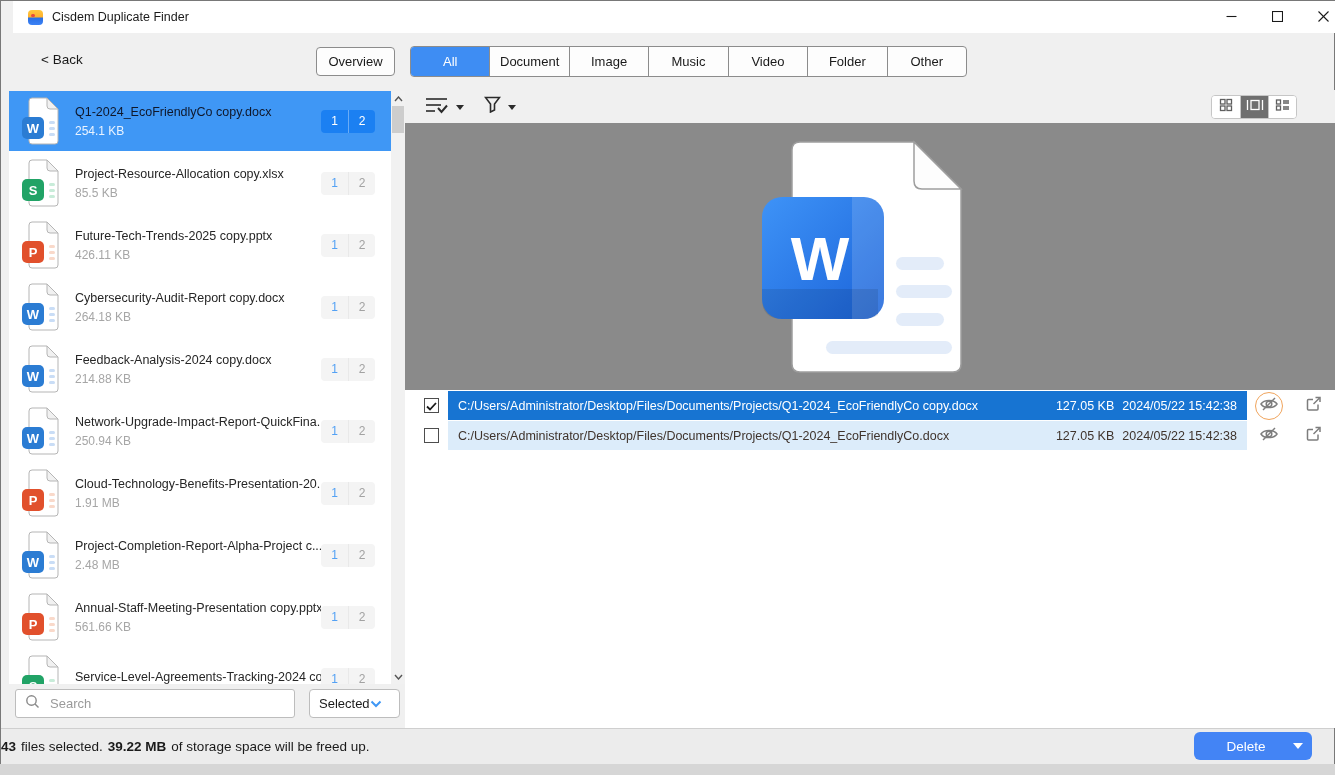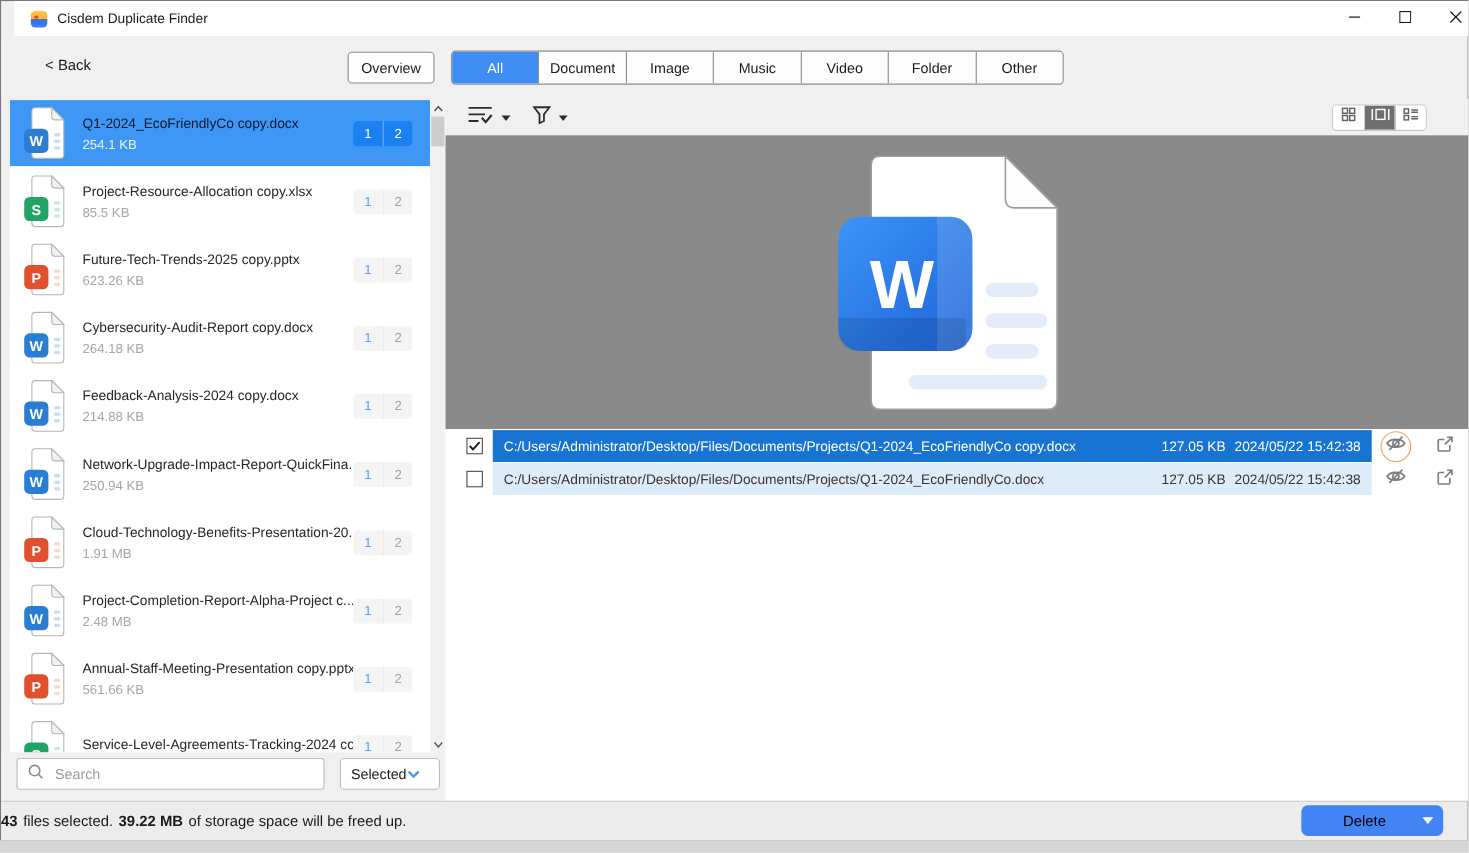--- a/index.html
+++ b/index.html
@@ -100,21 +100,21 @@
   .fbar .fsize{margin-left:auto;flex:0 0 auto;}
   .fbar .fdate{margin-left:8px;flex:0 0 auto;}
   .icell{width:44px;display:flex;align-items:center;justify-content:center;flex:0 0 auto;}
   .icell svg{stroke:#7d7d7d;stroke-width:1.5;fill:none;}
   .ring{width:28px;height:28px;border:1.5px solid #f0a45c;border-radius:50%;display:flex;align-items:center;justify-content:center;}
 
   
   .statusbar{position:absolute;left:0;top:727px;width:100%;height:36px;background:#ececec;border-top:1px solid #cfcfcf;display:flex;align-items:center;padding-left:0;font-size:13.5px;color:#1a1a1a;}
   .statusbar .sp{margin-right:5px;}
   .statusbar .bold{font-weight:bold;}
-  .delete-btn{position:absolute;right:22px;top:731px;width:129px;height:28px;background:#4384f5;border-radius:6px;display:flex;align-items:center;color:#000000;font-size:13.5px;}
+  .delete-btn{position:absolute;right:22px;top:731px;width:118px;height:28px;background:#4384f5;border-radius:6px;display:flex;align-items:center;color:#ffffff;font-size:13.5px;}
   .delete-btn .dlabel{flex:1;text-align:center;padding-left:14px;}
   .delete-btn .dcaret{width:28px;display:flex;justify-content:center;}
   .delete-btn .dcaret span{width:0;height:0;border-left:5px solid transparent;border-right:5px solid transparent;border-top:6px solid #fff;}
 </style>
 </head>
 <body>
 
 <div class="stage">
 <div class="window">
 
@@ -203,21 +203,21 @@
           <path class="pg" d="M11,1 H26 L37,12 V44 Q37,47 34,47 H11 Q8,47 8,44 V4 Q8,1 11,1 Z"></path>
           <path class="fold" d="M26,1 V9 Q26,12 29,12 H37 Z"></path>
           <rect class="ln" x="28" y="24" width="6" height="3" rx="1.5"></rect>
               <rect class="ln" x="28" y="30" width="6" height="3" rx="1.5"></rect>
               <rect class="ln" x="28" y="36" width="6" height="3" rx="1.5"></rect>
           <rect class="lsq" x="1" y="20" width="22" height="22" rx="5"></rect>
           <text class="ltr" x="12" y="36" text-anchor="middle">P</text>
         </svg>
         <div class="texts">
           <div class="nm">Future-Tech-Trends-2025 copy.pptx</div>
-          <div class="sz">623.26 KB</div>
+          <div class="sz">426.11 KB</div>
         </div>
         <div class="badges">
           <div class="b b1">1</div>
           <div class="b b2">2</div>
         </div>
       </div>
 
       <div class="item">
         <svg class="doc-icon" width="40" height="48" viewBox="0 0 40 48" data-kind="word">
           <path class="pg" d="M11,1 H26 L37,12 V44 Q37,47 34,47 H11 Q8,47 8,44 V4 Q8,1 11,1 Z"></path>

